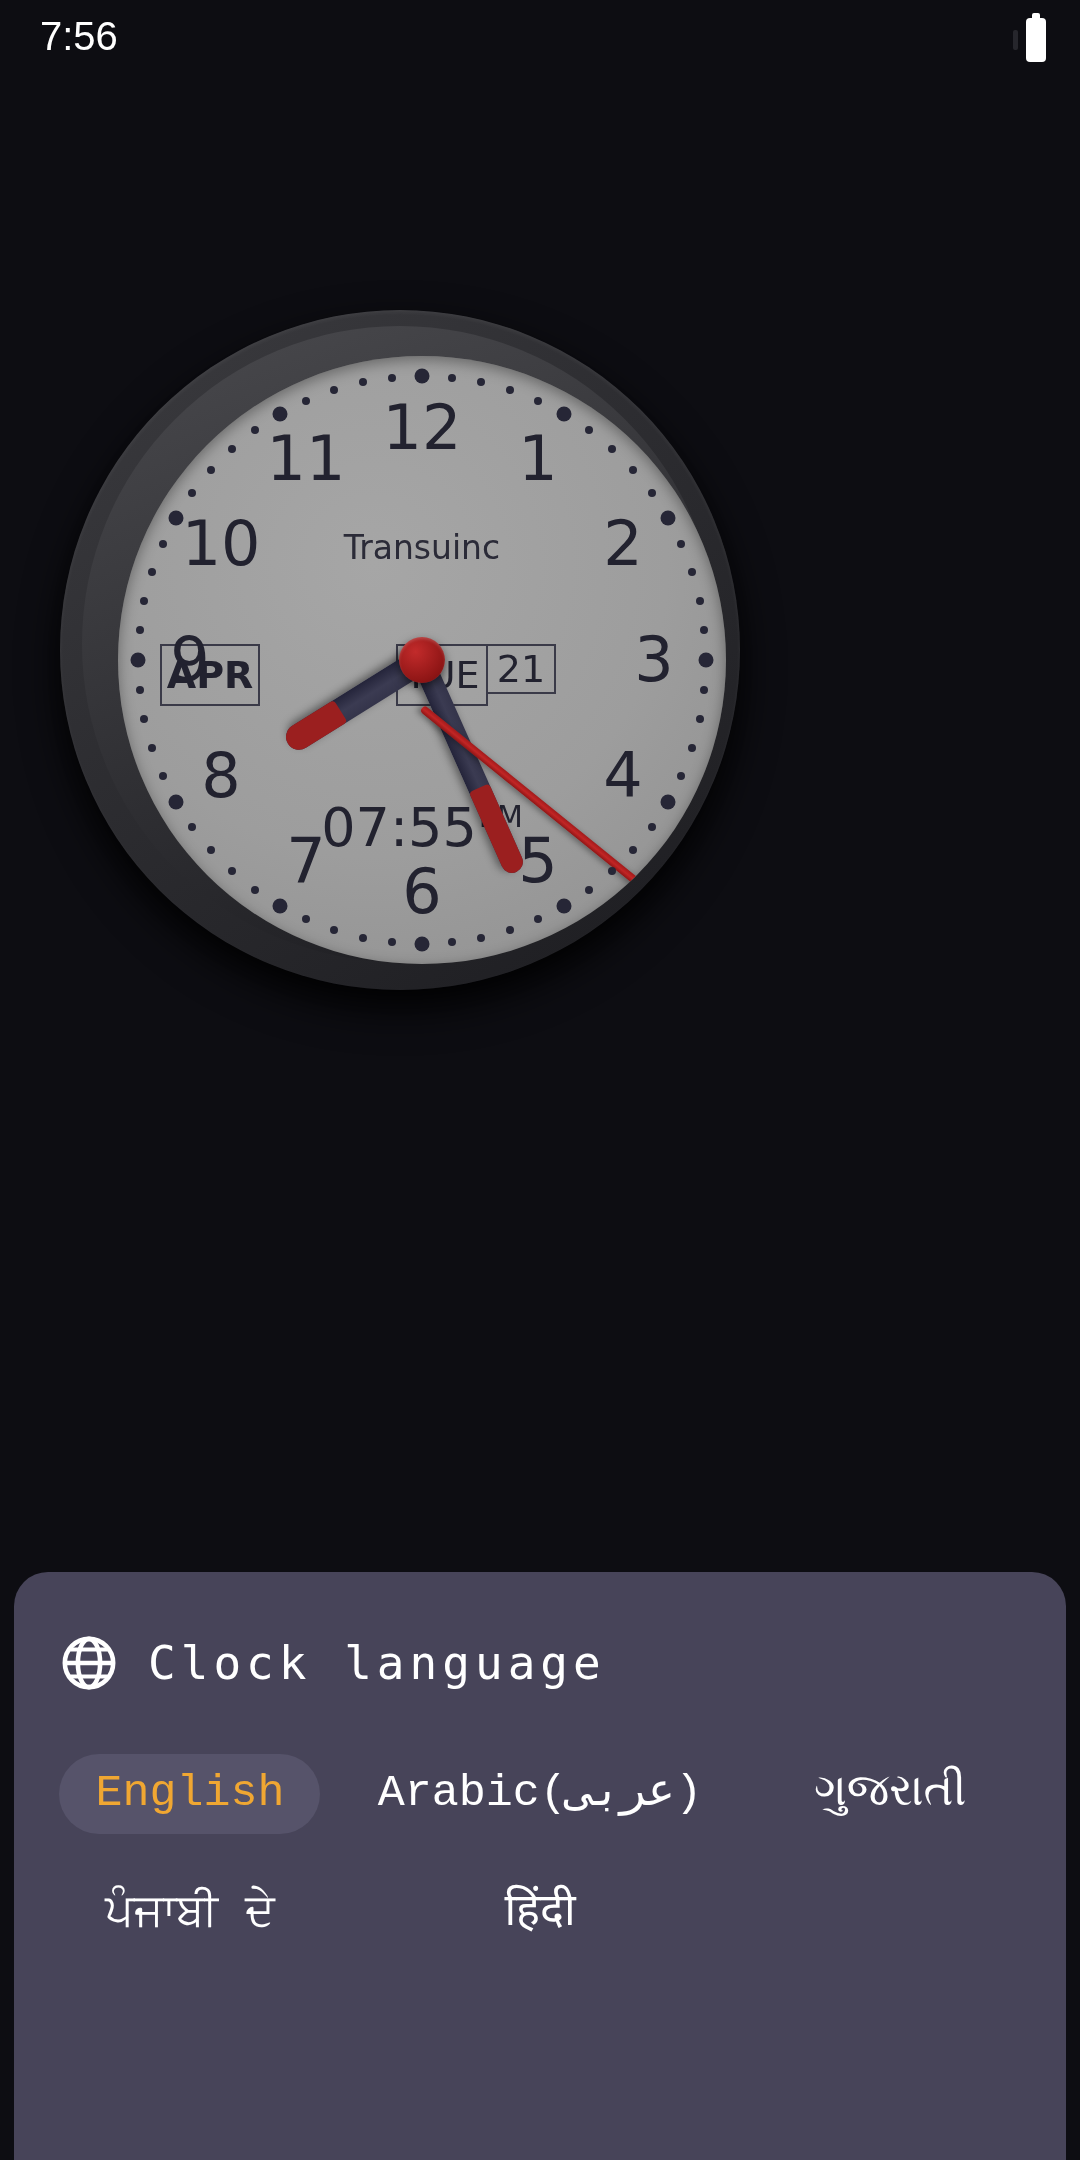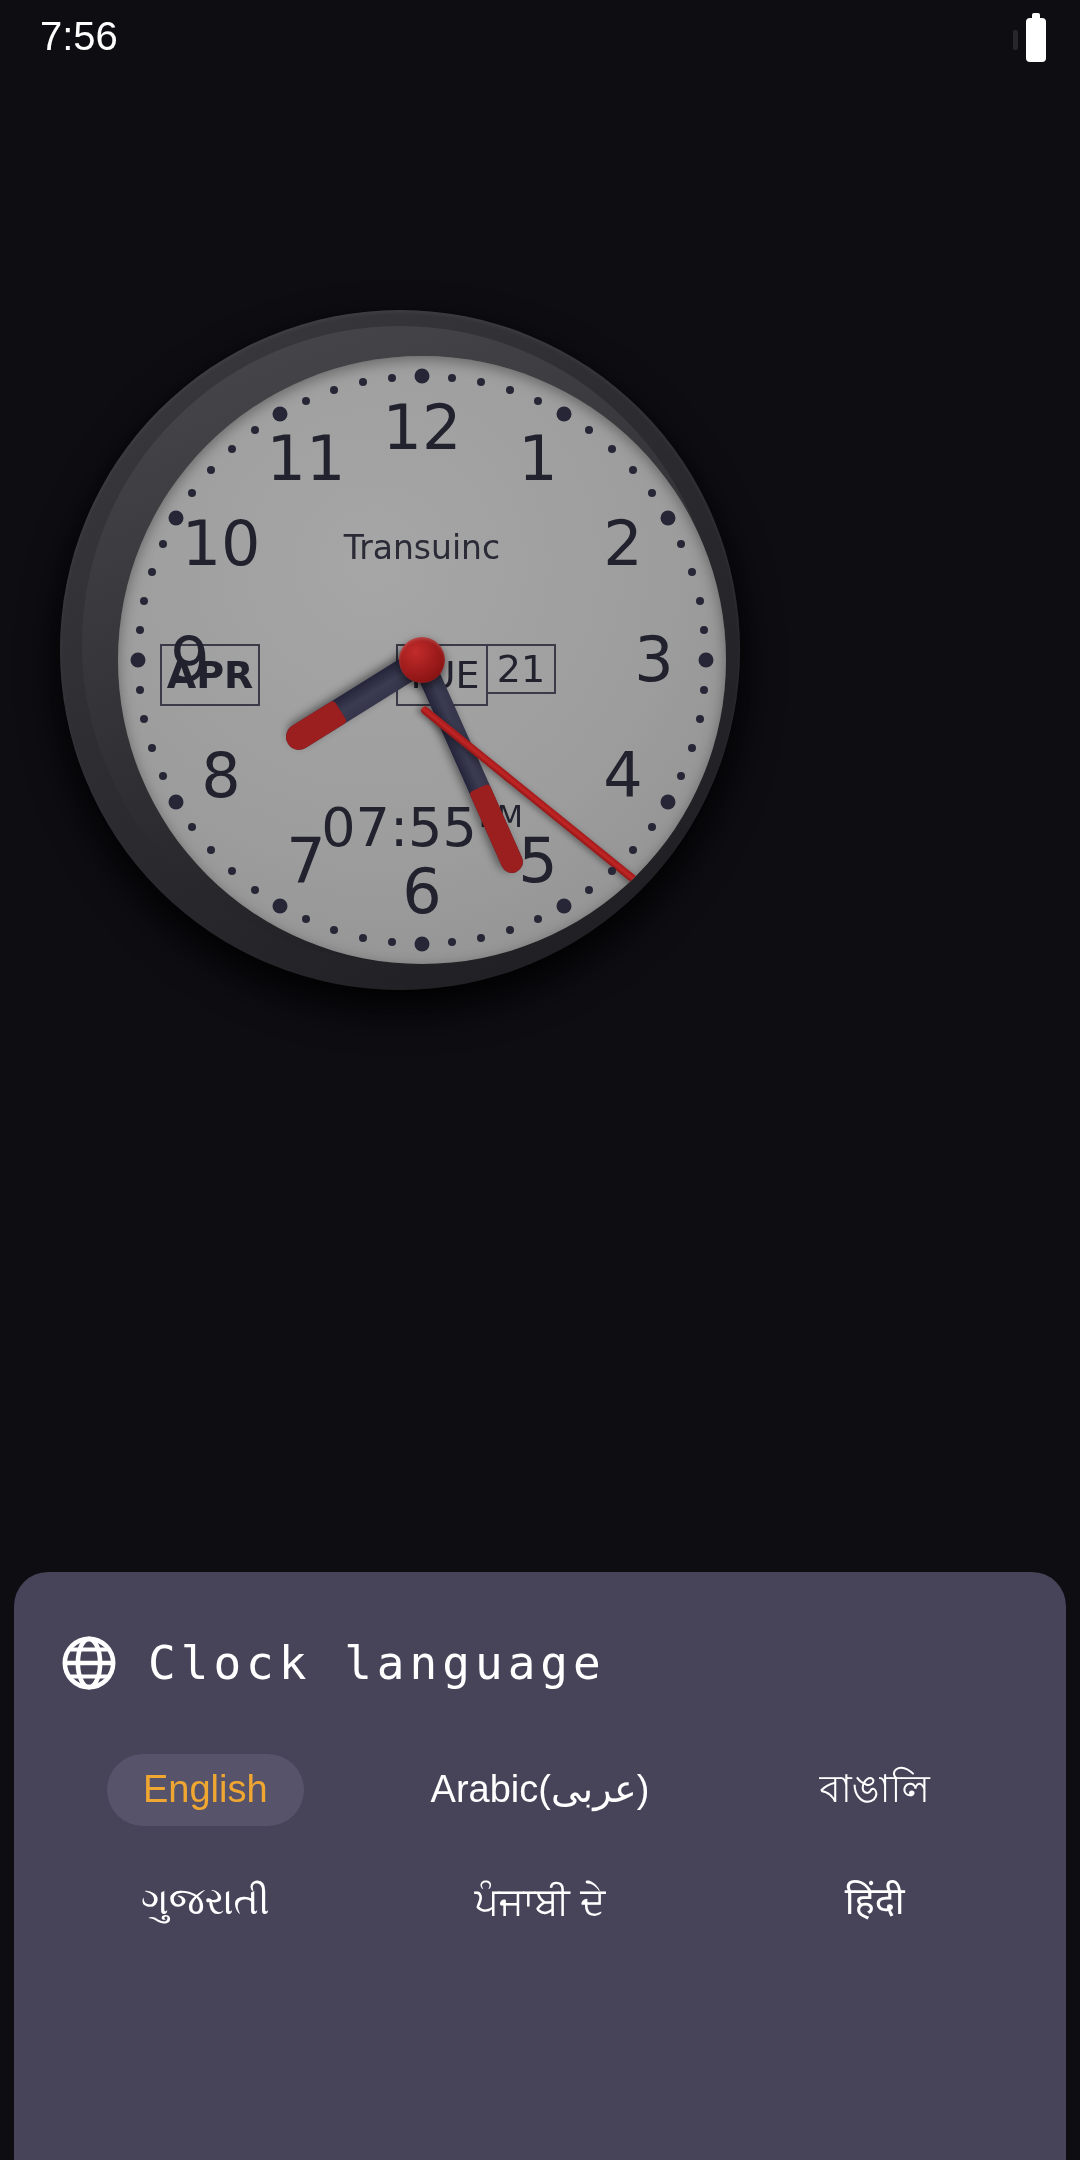--- a/index.html
+++ b/index.html
@@ -134,22 +134,22 @@
   .sheet-title {
     color: #ffffff; font-size: 46px; letter-spacing: 5px;
     font-family: "DejaVu Sans Mono", monospace;
   }
   .lang-grid {
     position: absolute; left: 24px; top: 182px; width: 1004px;
     display: grid; grid-template-columns: repeat(3, 1fr); row-gap: 40px;
   }
   .lang-cell { display: flex; justify-content: center; }
   .chip {
-    padding: 14px 36px; border-radius: 40px; font-size: 38px; color: #ffffff;
-    font-family: Liberation Sans, sans-serif; white-space: nowrap; line-height: 1.15;
+    padding: 14px 36px; border-radius: 40px; font-size: 45px; color: #ffffff;
+    font-family: Liberation Mono, monospace; white-space: nowrap; line-height: 1.15;
   }
   .chip.selected { background: #56536a; color: #f0a732; }
 </style>
 </head>
 <body>
 
 <div id="root">
 
   <div class="statusbar">
     <div class="status-time">7:56</div>
@@ -269,23 +269,20 @@
       <div class="sheet-title">Clock language</div>
     </div>
     <div class="lang-grid" id="lang-grid">
         <div class="lang-cell">
           <div class="chip selected">English</div>
         </div>
         <div class="lang-cell">
           <div class="chip">Arabic(عربى)</div>
         </div>
         <div class="lang-cell">
-          <div class="chip">বাঙালি</div>
-        </div>
-        <div class="lang-cell">
           <div class="chip">ગુજરાતી</div>
         </div>
         <div class="lang-cell">
           <div class="chip">ਪੰਜਾਬੀ ਦੇ</div>
         </div>
         <div class="lang-cell">
           <div class="chip">हिंदी</div>
         </div>
       </div>
   </div>

